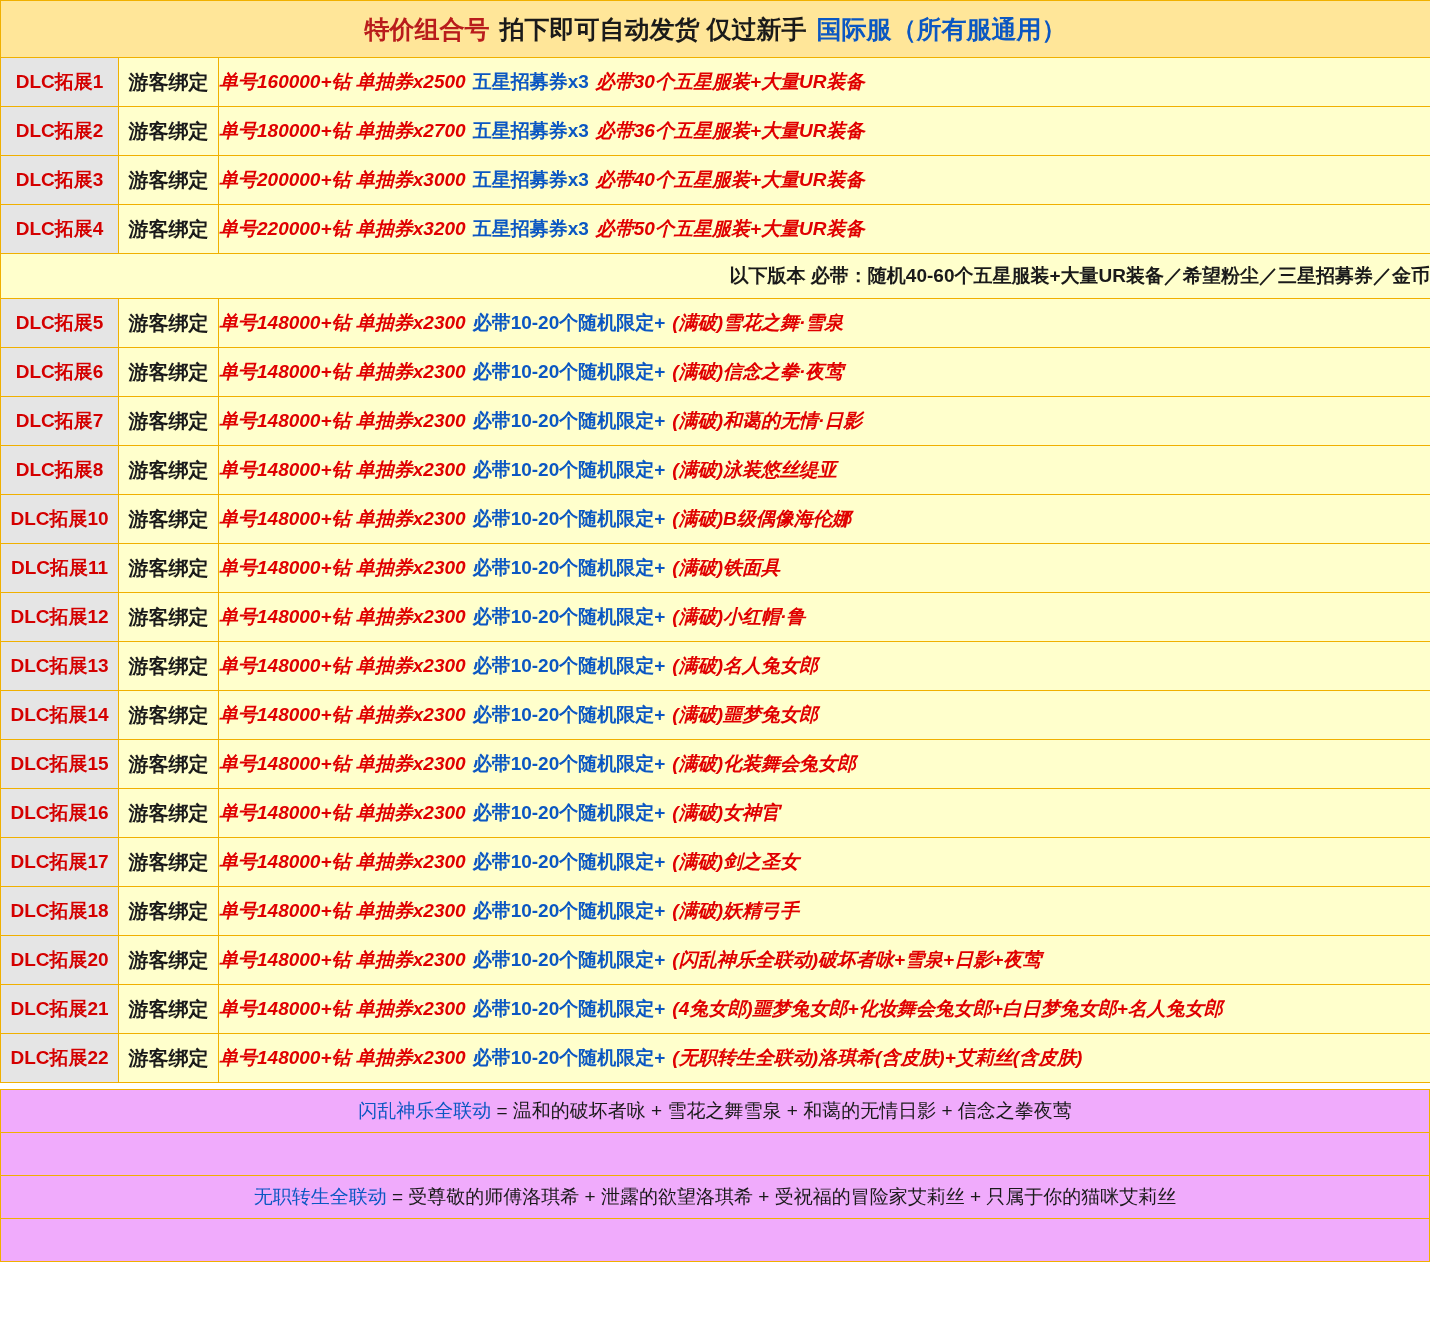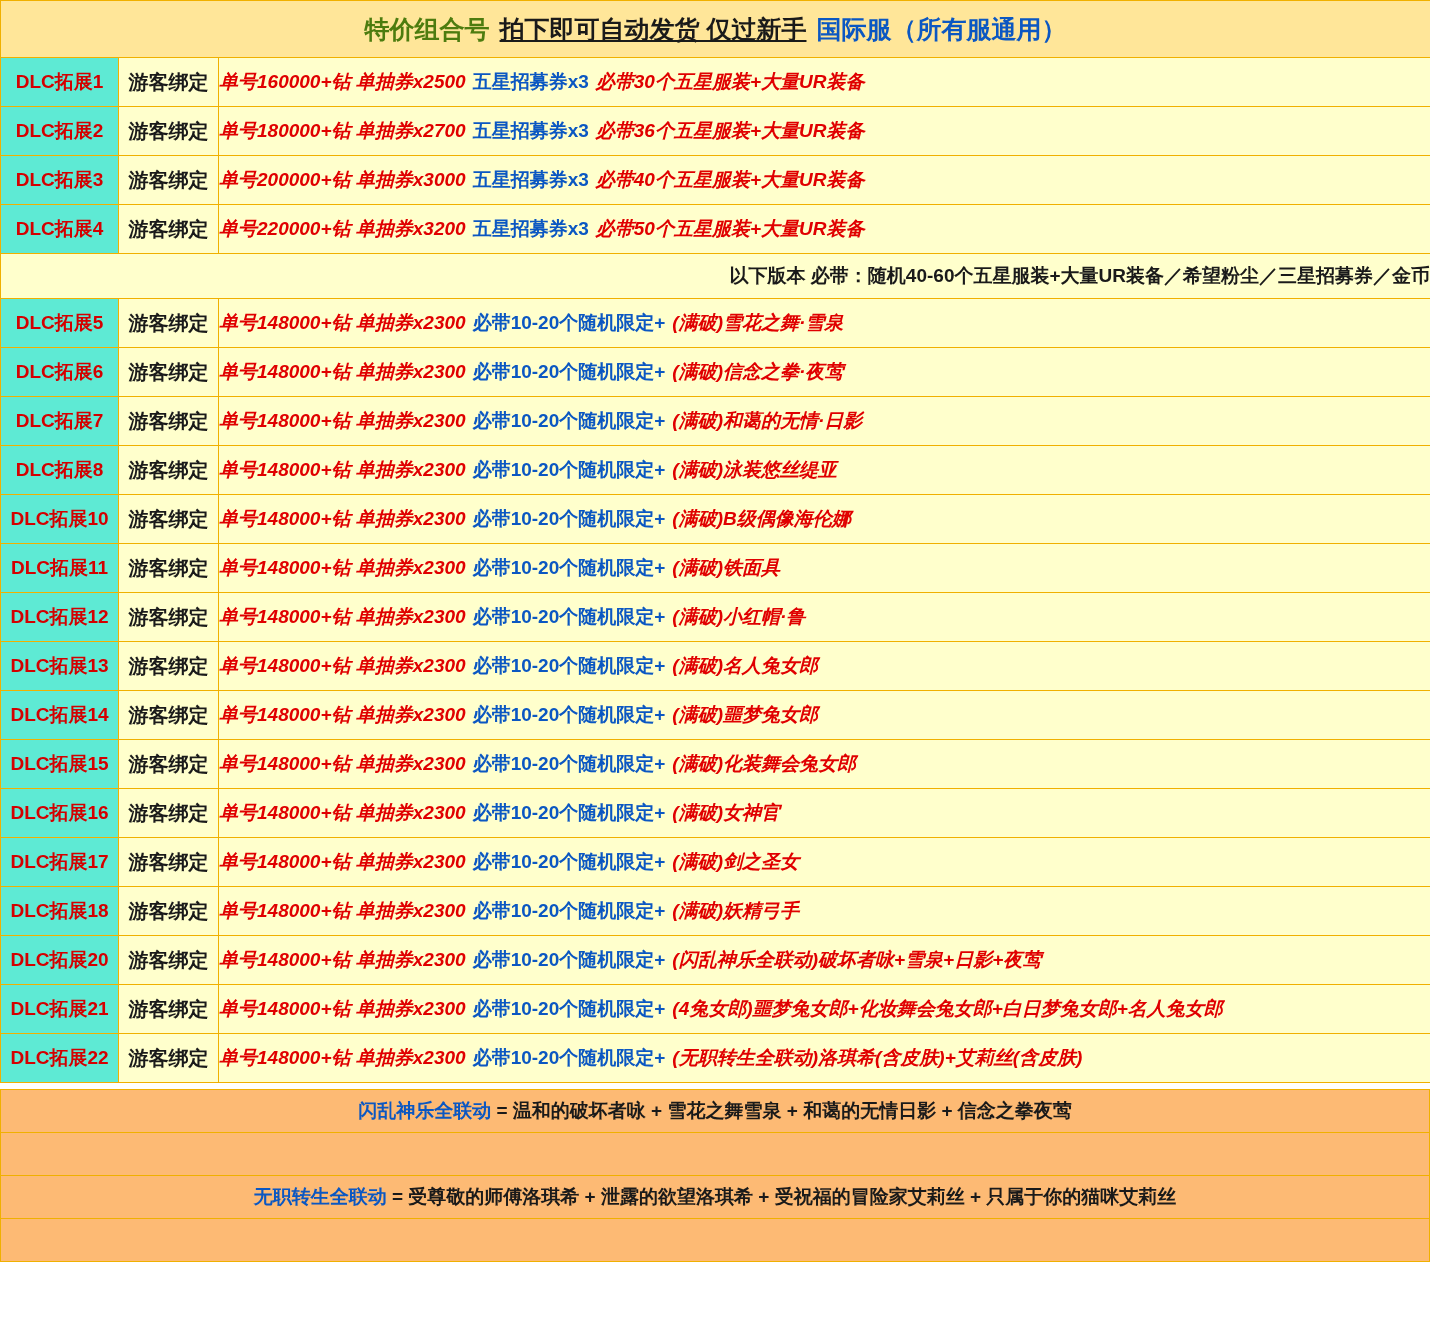--- a/index.html
+++ b/index.html
@@ -33,31 +33,31 @@
     white-space: nowrap;
   }
   .banner-inner {
     display: flex;
     align-items: center;
     justify-content: center;
     gap: 10px;
     font-size: 25px;
     font-weight: bold;
   }
-  .banner-red { color: #4d7c0f; }
-  .banner-dark { color: #1a1a1a; text-decoration: underline; }
+  .banner-red { color: #b91c1c; }
+  .banner-dark { color: #1a1a1a; }
   .banner-blue { color: #0b57c2; }
 
   
   col.c1 { width: 118px; }
   col.c2 { width: 100px; }
   col.c3 { width: 1212px; }
 
   .code-cell {
-    background: #5eead4;
+    background: #e5e5e5;
     text-align: center;
     color: #d40000;
     font-weight: bold;
     font-size: 19px;
     height: 48px;
   }
   .bind-cell {
     background: #ffffcc;
     text-align: center;
     color: #1a1a1a;
@@ -89,25 +89,25 @@
   .footer {
     margin-top: 6px;
   }
   table.footer-grid {
     border-collapse: collapse;
     width: 1430px;
     table-layout: fixed;
   }
   table.footer-grid td {
     border: 1px solid #f0b000;
-    background: #fdba74;
+    background: #f0abfc;
     height: 42px;
     text-align: center;
     font-size: 19px;
-    font-weight: bold;
+    font-weight: normal;
     color: #1a1a1a;
     padding: 0 18px;
     white-space: nowrap;
   }
   table.footer-grid td .blue { color: #0b57c2; }
   .spacer-row td {
     border: none;
     background: #ffffff;
     height: 5px;
   }

